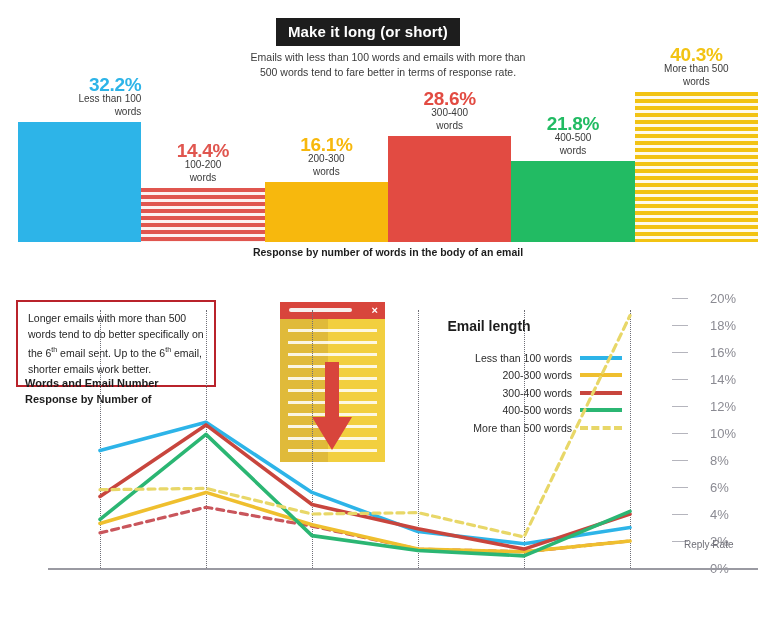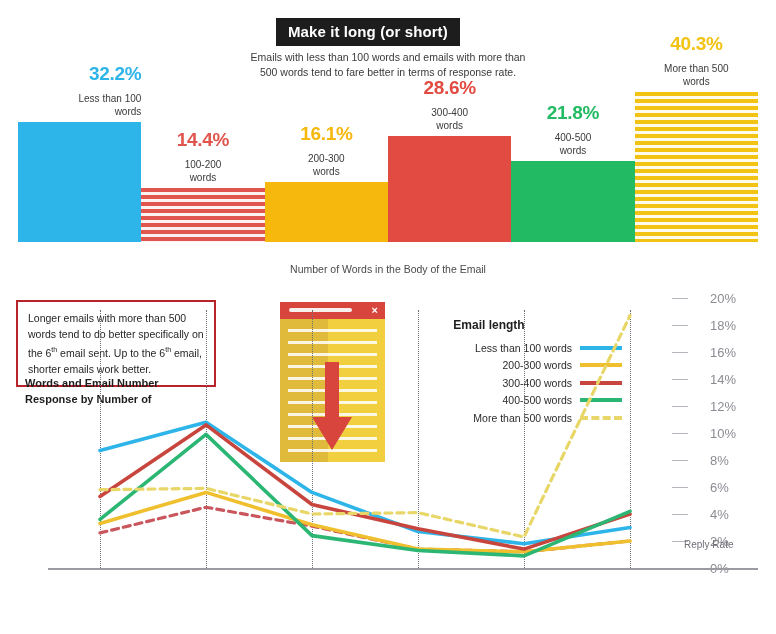--- a/index.html
+++ b/index.html
@@ -28,21 +28,21 @@
   .bar-col{ position:absolute; bottom:0; width:123.3px; }
   .bar{ position:absolute; left:0; bottom:0; width:100%; }
   .bar.striped::after{
     content:""; position:absolute; inset:0;
     background-image: repeating-linear-gradient(
       to bottom, rgba(255,255,255,0) 0px, rgba(255,255,255,0) 4px,
       rgba(255,255,255,.92) 4px, rgba(255,255,255,.92) 7px);
   }
   .bar-lbl{ position:absolute; width:123.3px; text-align:center; line-height:13px; }
   .bar-pct{ font-size:19px; font-weight:bold; letter-spacing:-.3px; }
-  .bar-cat{ font-size:10px; color:#3a3a3a; margin-top:12px; }
+  .bar-cat{ font-size:10px; color:#3a3a3a; margin-top:1px; }
 
   .cap1{ position:absolute; left:0; top:246px; width:776px; text-align:center;
          font-size:10.5px; font-weight:bold; color:#1d1d1d; }
   .cap2{ position:absolute; left:0; top:263px; width:776px; text-align:center;
          font-size:10.5px; color:#4a4a4a; }
 
   
   .callout{
     position:absolute; left:16px; top:300px; width:200px;
     border:2px solid #b9232b; background:#fff;
@@ -65,22 +65,22 @@
   .mail-body{ position:absolute; left:0; top:17px; width:105px; height:143px;
               background:linear-gradient(to right,#e0ba3a 0%,#e0ba3a 46%,#f2cf3f 46%,#f2cf3f 100%); }
   .mail-lines{ position:absolute; left:8px; top:10px; right:8px; bottom:8px;
     background-image: repeating-linear-gradient(to bottom,
       rgba(255,255,255,.85) 0px, rgba(255,255,255,.85) 3px,
       rgba(0,0,0,0) 3px, rgba(0,0,0,0) 12px); }
   .mail-arrow{ position:absolute; left:32px; top:60px; width:40px; height:88px; }
 
   
   .legend{ position:absolute; left:404px; top:318px; width:218px; }
-  .legend-title{ font-size:12px; font-weight:bold; color:#1d1d1d;
-                 text-align:center; margin-bottom:7px; padding-right:48px;}
+  .legend-title{ font-size:14px; font-weight:bold; color:#1d1d1d;
+                 text-align:center; margin-bottom:15px; padding-right:48px;}
   .legend-row{ display:flex; align-items:center; justify-content:flex-end;
                height:17.5px; }
   .legend-label{ font-size:10.5px; color:#2b2b2b; white-space:nowrap; }
   .legend-swatch{ width:42px; height:4px; margin-left:8px; flex:0 0 42px; }
   .legend-swatch.dashed{
     height:4px; background-image:none;
     border-top:4px dashed currentColor; background-color:transparent; }
 
   
   #linechart{ position:absolute; left:0; top:270px; width:776px; height:320px; }
@@ -139,21 +139,21 @@
         </div>
       </div>
       <div class="bar-col" style="left: 616.667px; width: 123.333px; height: 150px;">
         <div class="bar striped" style="height: 150px; background: rgb(242, 195, 19);"></div>
         <div class="bar-lbl" style="width: 123.333px; bottom: 154px;">
           <div class="bar-pct" style="color: rgb(242, 195, 19);">40.3%</div>
           <div class="bar-cat">More than 500<br>words</div>
         </div>
       </div>
     </div>
-  <div class="cap2">Number of Words in the Body of the Email</div>
+  <div class="cap1">Response by number of words in the body of an email</div>
 
   <div class="callout">
     <span>Longer emails with more than 500 words tend to do better specifically on the 6</span><sup>th</sup><span> email sent. Up to the 6</span><sup>th</sup><span> email, shorter emails work better.</span>
   </div>
 
   <div class="sect-title">
     <div>Words and Email Number</div>
     <div>Response by Number of</div>
   </div>
 

